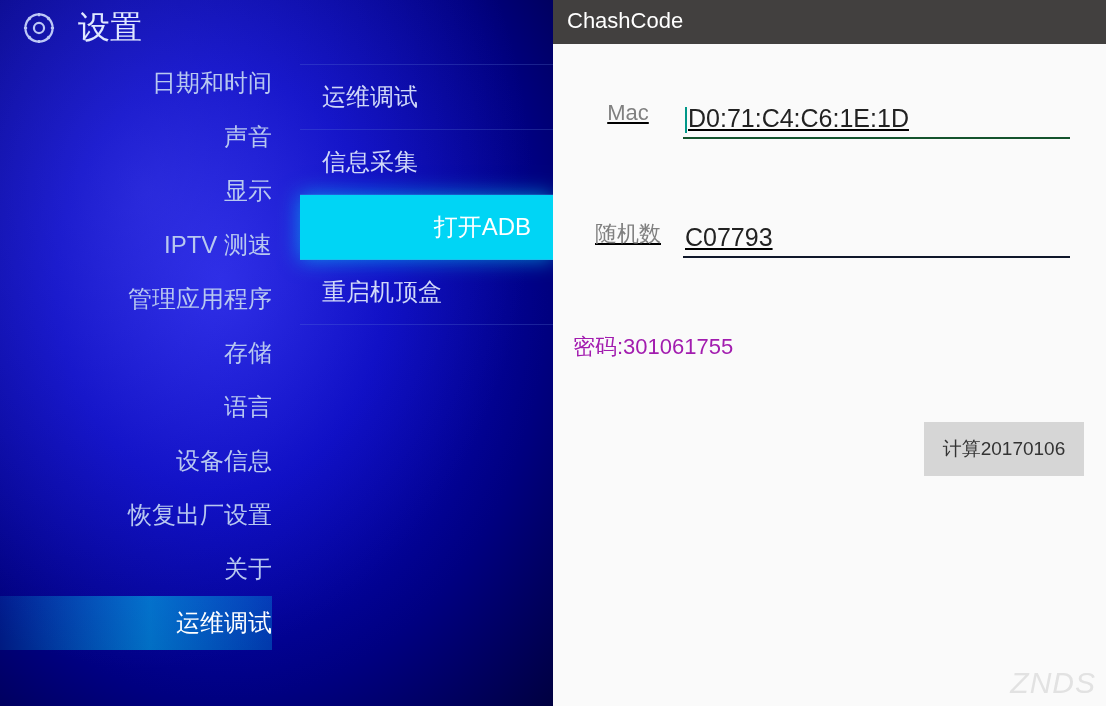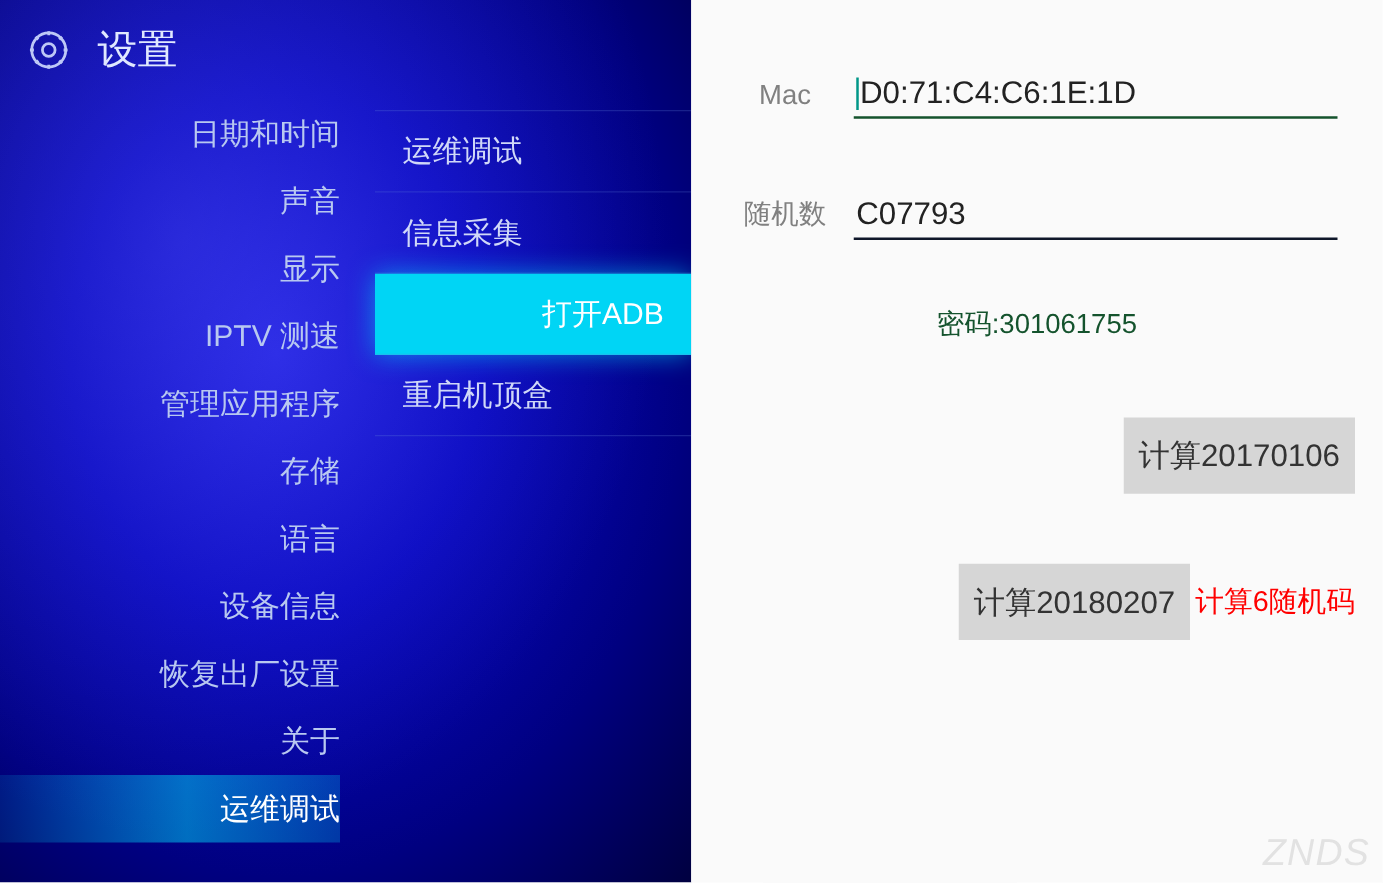--- a/index.html
+++ b/index.html
@@ -22,21 +22,21 @@
     .left-panel::before {
       content: "";
       position: absolute;
       top: -50px; left: -50px; right: -50px; bottom: -50px;
       background: radial-gradient(ellipse at 30% 30%, rgba(100,100,255,0.3) 0%, transparent 60%);
       pointer-events: none;
     }
     .tv-header {
       display: flex;
       align-items: center;
-      padding: 18px 20px;
+      padding: 6px 20px;
       position: relative;
     }
     .gear-icon {
       width: 38px; height: 38px;
       margin-right: 20px;
       opacity: 0.9;
     }
     .tv-title {
       font-size: 32px;
       font-weight: 400;
@@ -94,22 +94,22 @@
       color: #fff;
       font-size: 22px;
       padding: 8px 14px 10px;
       height: 44px;
     }
     .form-area {
       padding: 56px 20px 0;
     }
     .form-row {
       display: flex;
-      align-items: flex-end;
-      margin-bottom: 58px;
+      margin-bottom: 80px;
+      text-decoration: underline;
     }
     .form-label {
       width: 110px;
       font-size: 22px;
       color: #808080;
       text-align: center;
       padding-bottom: 6px;
     }
     .form-input {
       flex: 1;
@@ -128,37 +128,37 @@
     }
     .cursor-mark {
       display: inline-block;
       width: 2px;
       height: 26px;
       background: #009788;
       vertical-align: middle;
       margin-right: 1px;
     }
     .pwd-line {
-      text-align: center;
+      text-align: left;
       font-size: 22px;
-      color: #14532d;
+      color: #a21caf;
       margin-top: -6px;
       margin-bottom: 60px;
     }
     .btn-row {
       display: flex;
       align-items: center;
       justify-content: flex-end;
       padding-right: 2px;
       margin-top: 56px;
     }
     .calc-btn {
       background: #d6d6d6;
       color: #333;
-      font-size: 25px;
+      font-size: 19px;
       padding: 14px 12px;
       border: none;
       font-family: inherit;
       min-width: 160px;
       text-align: center;
     }
     .calc-annot {
       color: #ff0000;
       font-size: 23px;
       margin-left: 4px;
@@ -208,32 +208,31 @@
     <div class="tv-col-right">
       <div class="menu-item-r">运维调试</div>
       <div class="menu-item-r">信息采集</div>
       <div class="menu-item-r highlighted">打开ADB</div>
       <div class="menu-item-r">重启机顶盒</div>
     </div>
   </div>
 </div>
 
 <div class="right-panel">
+  <div class="app-bar">
+    <span>ChashCode</span>
+  </div>
   <div class="form-area">
     <div class="form-row">
       <div class="form-label">Mac</div>
       <div class="form-input active"><span class="cursor-mark"></span><span>D0:71:C4:C6:1E:1D</span></div>
     </div>
     <div class="form-row">
       <div class="form-label">随机数</div>
       <div class="form-input"><span>C07793</span></div>
     </div>
     <div class="pwd-line">密码:301061755</div>
     <div class="btn-row">
       <button class="calc-btn">计算20170106</button>
     </div>
-    <div class="btn-row">
-      <button class="calc-btn">计算20180207</button>
-      <span class="calc-annot">计算6随机码</span>
-    </div>
   </div>
   <div class="watermark">ZNDS</div>
 </div>
 
 </body></html>

